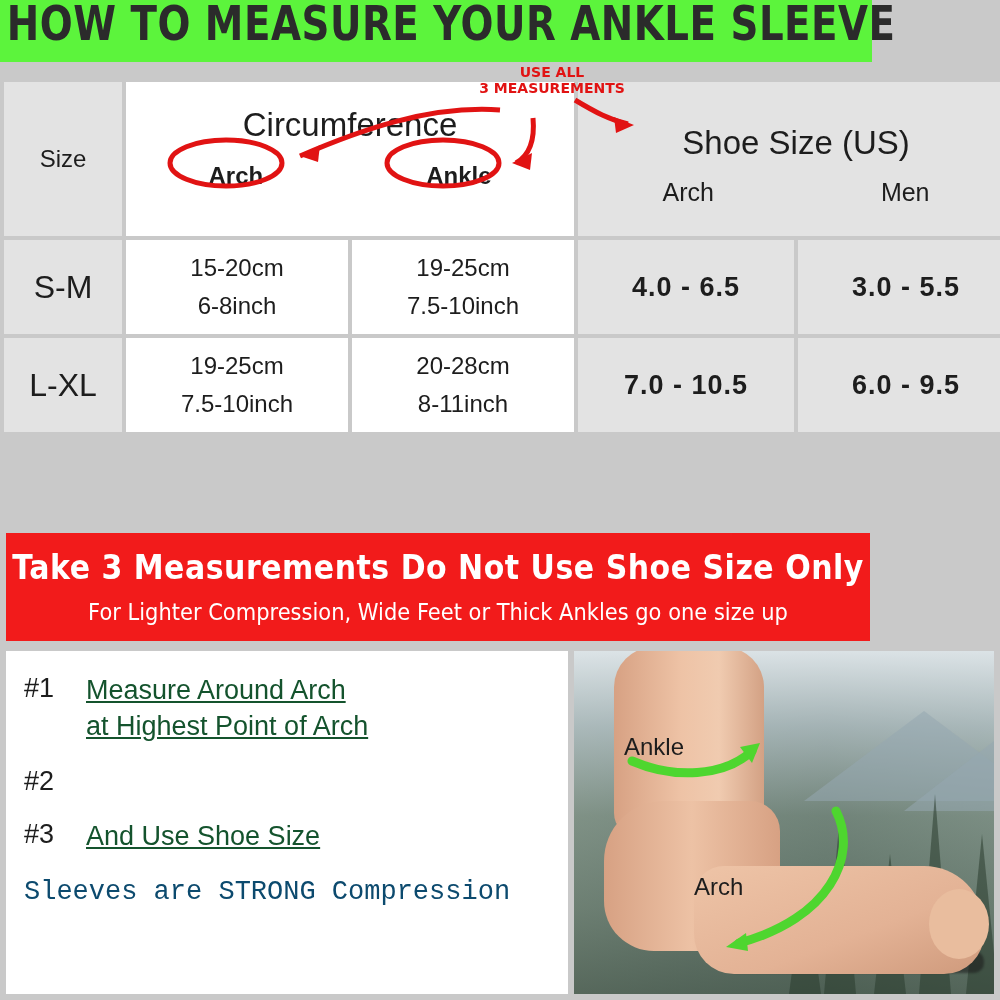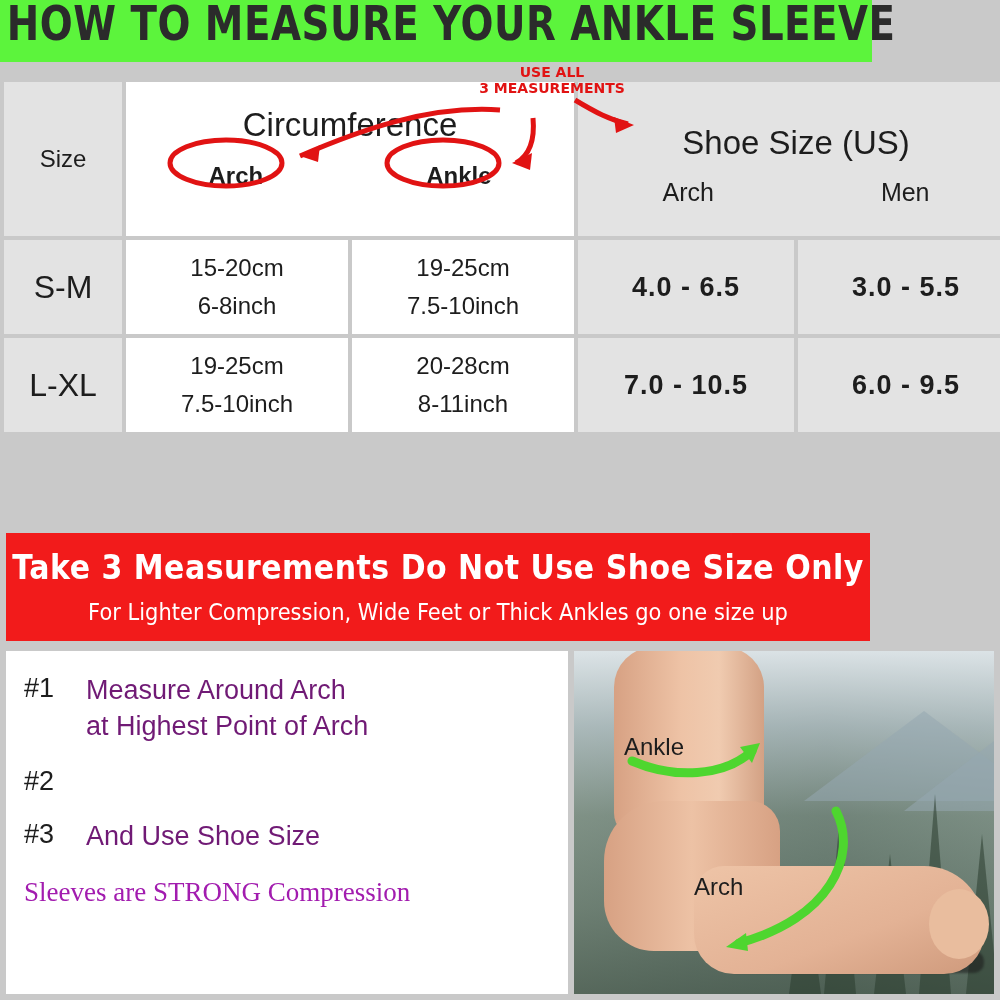--- a/index.html
+++ b/index.html
@@ -175,29 +175,30 @@
   }
   .step-num {
     font-size: 27px;
     color: #1d1d1d;
     width: 62px;
     flex: 0 0 62px;
     font-family: "Liberation Sans", sans-serif;
   }
   .step-text {
     font-size: 27px;
-    color: #701a75;
+    color: #14532d;
     line-height: 1.32;
     font-family: "Liberation Sans", sans-serif;
+    text-decoration: underline;
   }
   .steps-footer {
     font-size: 27px;
-    color: #a21caf;
+    color: #0c4a6e;
     margin-top: 4px;
-    font-family: Liberation Serif, serif;
+    font-family: Liberation Mono, monospace;
   }
 
   .photo-panel {
     position: absolute;
     left: 574px;
     top: 651px;
     width: 420px;
     height: 343px;
     overflow: hidden;
     background: #6f7d71;

